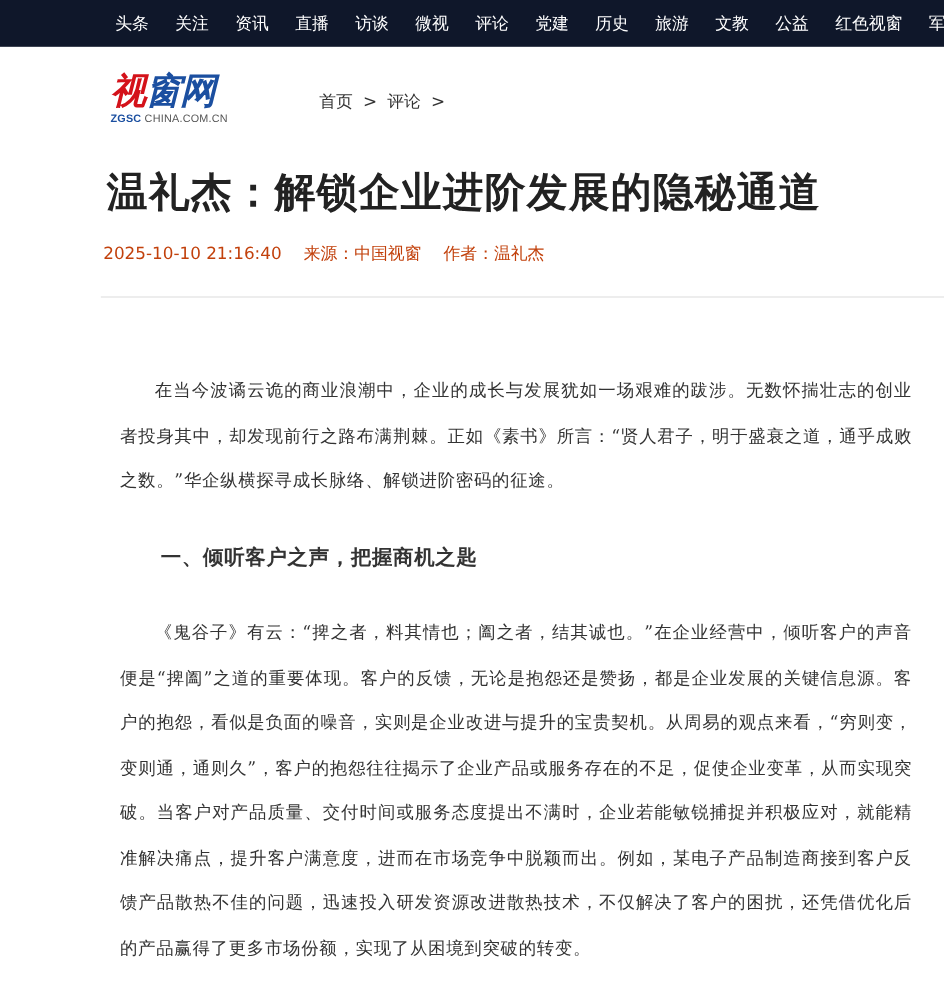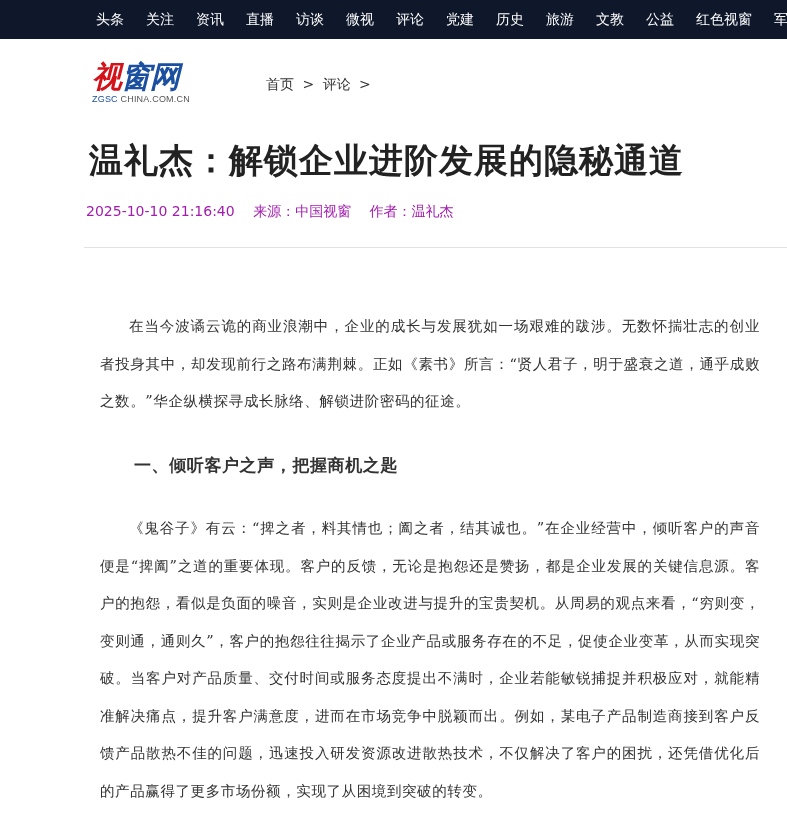--- a/index.html
+++ b/index.html
@@ -20,33 +20,33 @@
   .logo-main {
     font-family: "DejaVu Serif", "Liberation Serif", serif; font-size: 30px;
     font-weight: bold; font-style: italic; letter-spacing: -1px; line-height: 32px;
   }
   .logo-main .c1 { color: #d4121a; }
   .logo-main .c2 { color: #1b4fa0; }
   .logo-sub {
     font-size: 9px; color: #555; letter-spacing: 0.2px; margin-top: 1px;
     font-family: "Liberation Sans", sans-serif;
   }
-  .logo-sub .z { color: #1b4fa0; font-weight: normal; text-align: center; }
+  .logo-sub .z { color: #1b4fa0; font-weight: bold; text-align: center; }
   .breadcrumb {
     position: absolute; left: 266px; top: 37px; font-size: 14px; color: #333;
   }
   .breadcrumb span { margin-right: 4px; }
   .breadcrumb .crumb { cursor: pointer; }
   .title {
     margin: 5px; position: absolute; left: 84px; top: 133px;
     font-size: 34px; font-weight: bold; color: #222; letter-spacing: 1px;
     font-family: "DejaVu Sans", sans-serif;
   }
   .meta {
-    position: absolute; left: 86px; top: 203px; font-size: 14px; color: #a21caf;
+    position: absolute; left: 86px; top: 203px; font-size: 14px; color: #c2410c;
   }
   .meta span { margin-right: 14px; }
   .divider {
     position: absolute; left: 84px; top: 247px; right: 0; height: 1px; background: #e2e2e2;
   }
   .article {
     position: absolute; left: 100px; top: 308px; width: 660px;
     font-family: "DejaVu Serif", "Liberation Serif", serif; font-size: 14.5px;
     color: #333; line-height: 37.5px; letter-spacing: 0.6px;
   }

